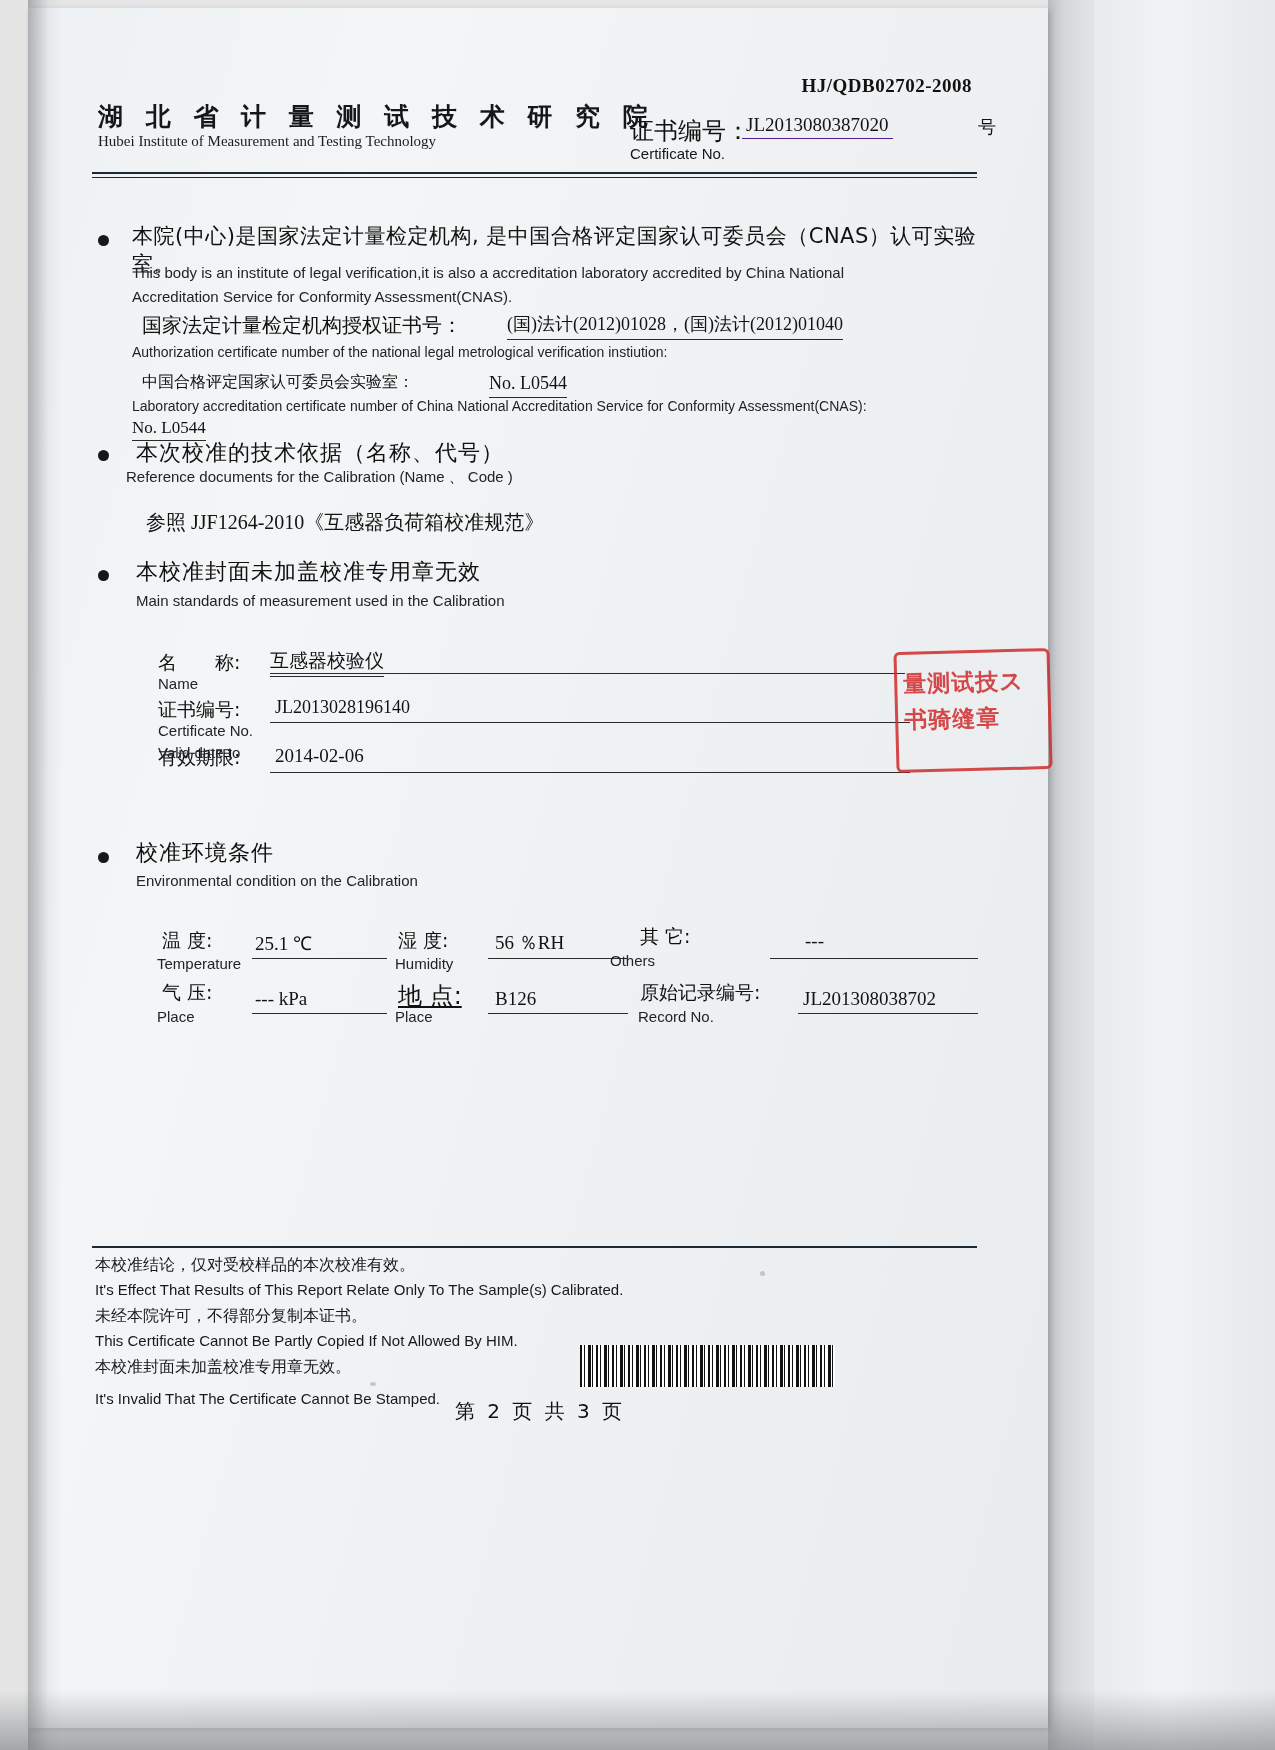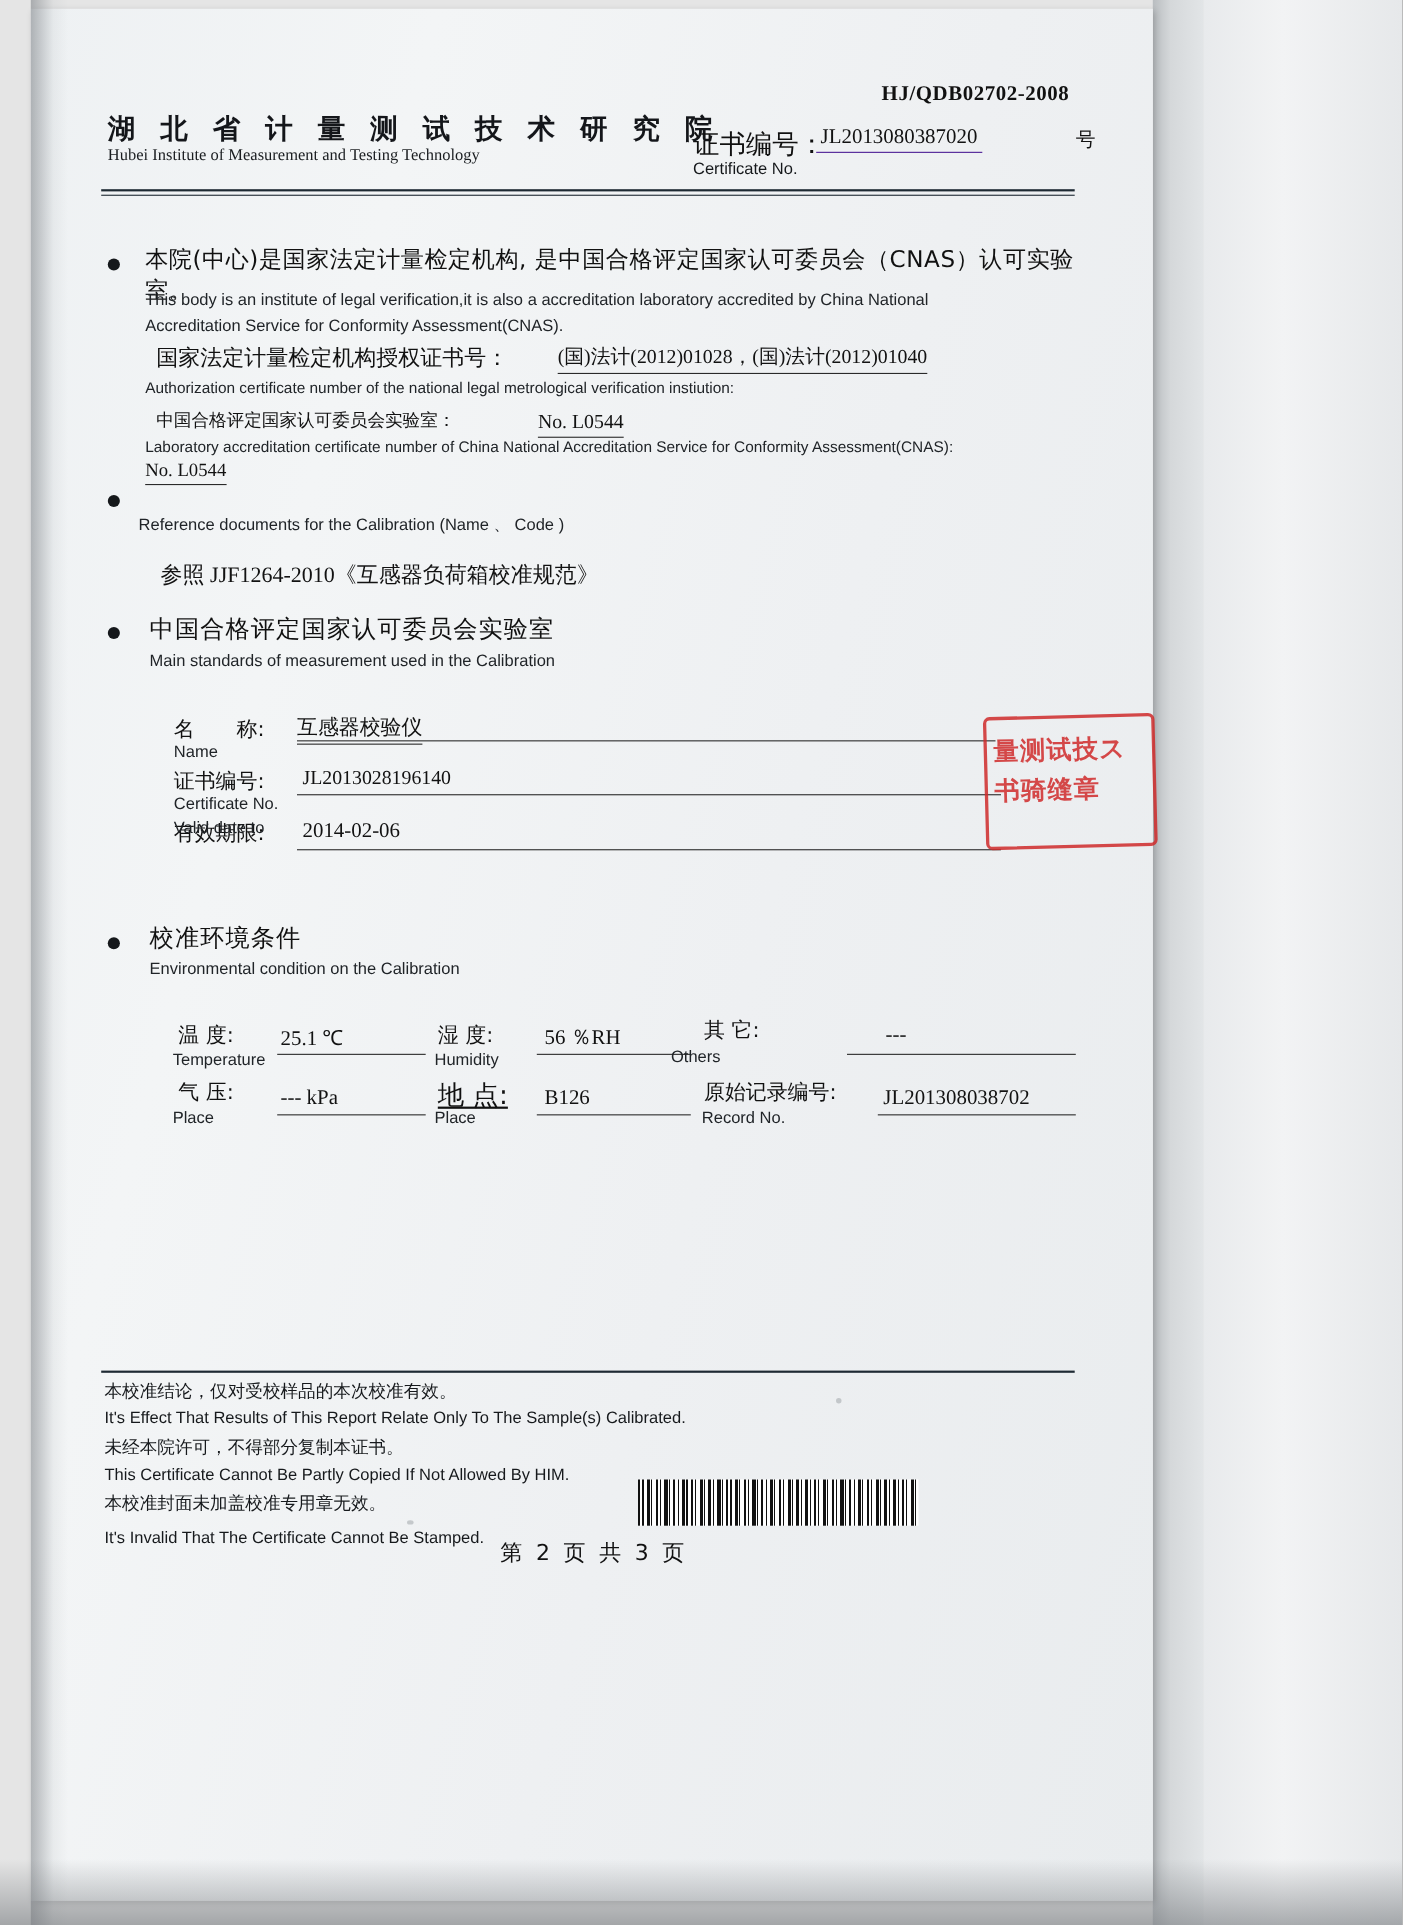--- a/index.html
+++ b/index.html
@@ -275,25 +275,26 @@
     <div class="cn" style="left:72px; top:312px; font-size:20px;">国家法定计量检定机构授权证书号：</div>
     <div class="hand ul" style="position:absolute; left:437px; top:312px; font-size:18px; padding-bottom:3px;">(国)法计(2012)01028，(国)法计(2012)01040</div>
     <div class="en" style="left:62px; top:344px; font-size:14px;">Authorization certificate number of the national legal metrological verification instiution:</div>
 
     <div class="cn" style="left:72px; top:372px; font-size:16px;">中国合格评定国家认可委员会实验室：</div>
     <div class="hand ul" style="position:absolute; left:419px; top:373px; font-size:18px; padding-bottom:3px;">No. L0544</div>
     <div class="en" style="left:62px; top:398px; font-size:14px;">Laboratory accreditation certificate number of China National Accreditation Service for Conformity Assessment(CNAS):</div>
     <div class="hand ul" style="position:absolute; left:62px; top:418px; font-size:17px; padding-bottom:2px;">No. L0544</div>
 
     <div class="bullet" style="left:28px; top:450px;"></div>
+    <div class="cn" style="left:66px; top:438px; font-size:22px; letter-spacing:1px;">本次校准的技术依据（名称、代号）</div>
     <div class="en" style="left:56px; top:468px; font-size:15px;">Reference documents for the Calibration (Name 、  Code )</div>
     <div class="hand" style="position:absolute; left:76px; top:509px; font-size:20px;">参照 JJF1264-2010《互感器负荷箱校准规范》</div>
 
     <div class="bullet" style="left:28px; top:570px;"></div>
-    <div class="cn" style="left:66px; top:557px; font-size:22px; letter-spacing:1px;">中国合格评定国家认可委员会实验室</div>
+    <div class="cn" style="left:66px; top:557px; font-size:22px; letter-spacing:1px;">本校准封面未加盖校准专用章无效</div>
     <div class="en" style="left:66px; top:592px; font-size:15px;">Main standards of measurement used in the Calibration</div>
 
     <div class="cn" style="left:88px; top:650px; font-size:19px;">名　　称:</div>
     <div class="en" style="left:88px; top:675px; font-size:15px;">Name</div>
     <div class="hand ul" style="position:absolute; left:200px; top:648px; font-size:19px; padding-bottom:2px;">互感器校验仪</div>
     <div class="fline" style="left:200px; top:673px; width:635px;"></div>
 
     <div class="cn" style="left:88px; top:697px; font-size:19px;">证书编号:</div>
     <div class="en" style="left:88px; top:722px; font-size:15px;">Certificate No.</div>
     <div class="hand" style="position:absolute; left:205px; top:697px; font-size:18px;">JL2013028196140</div>

